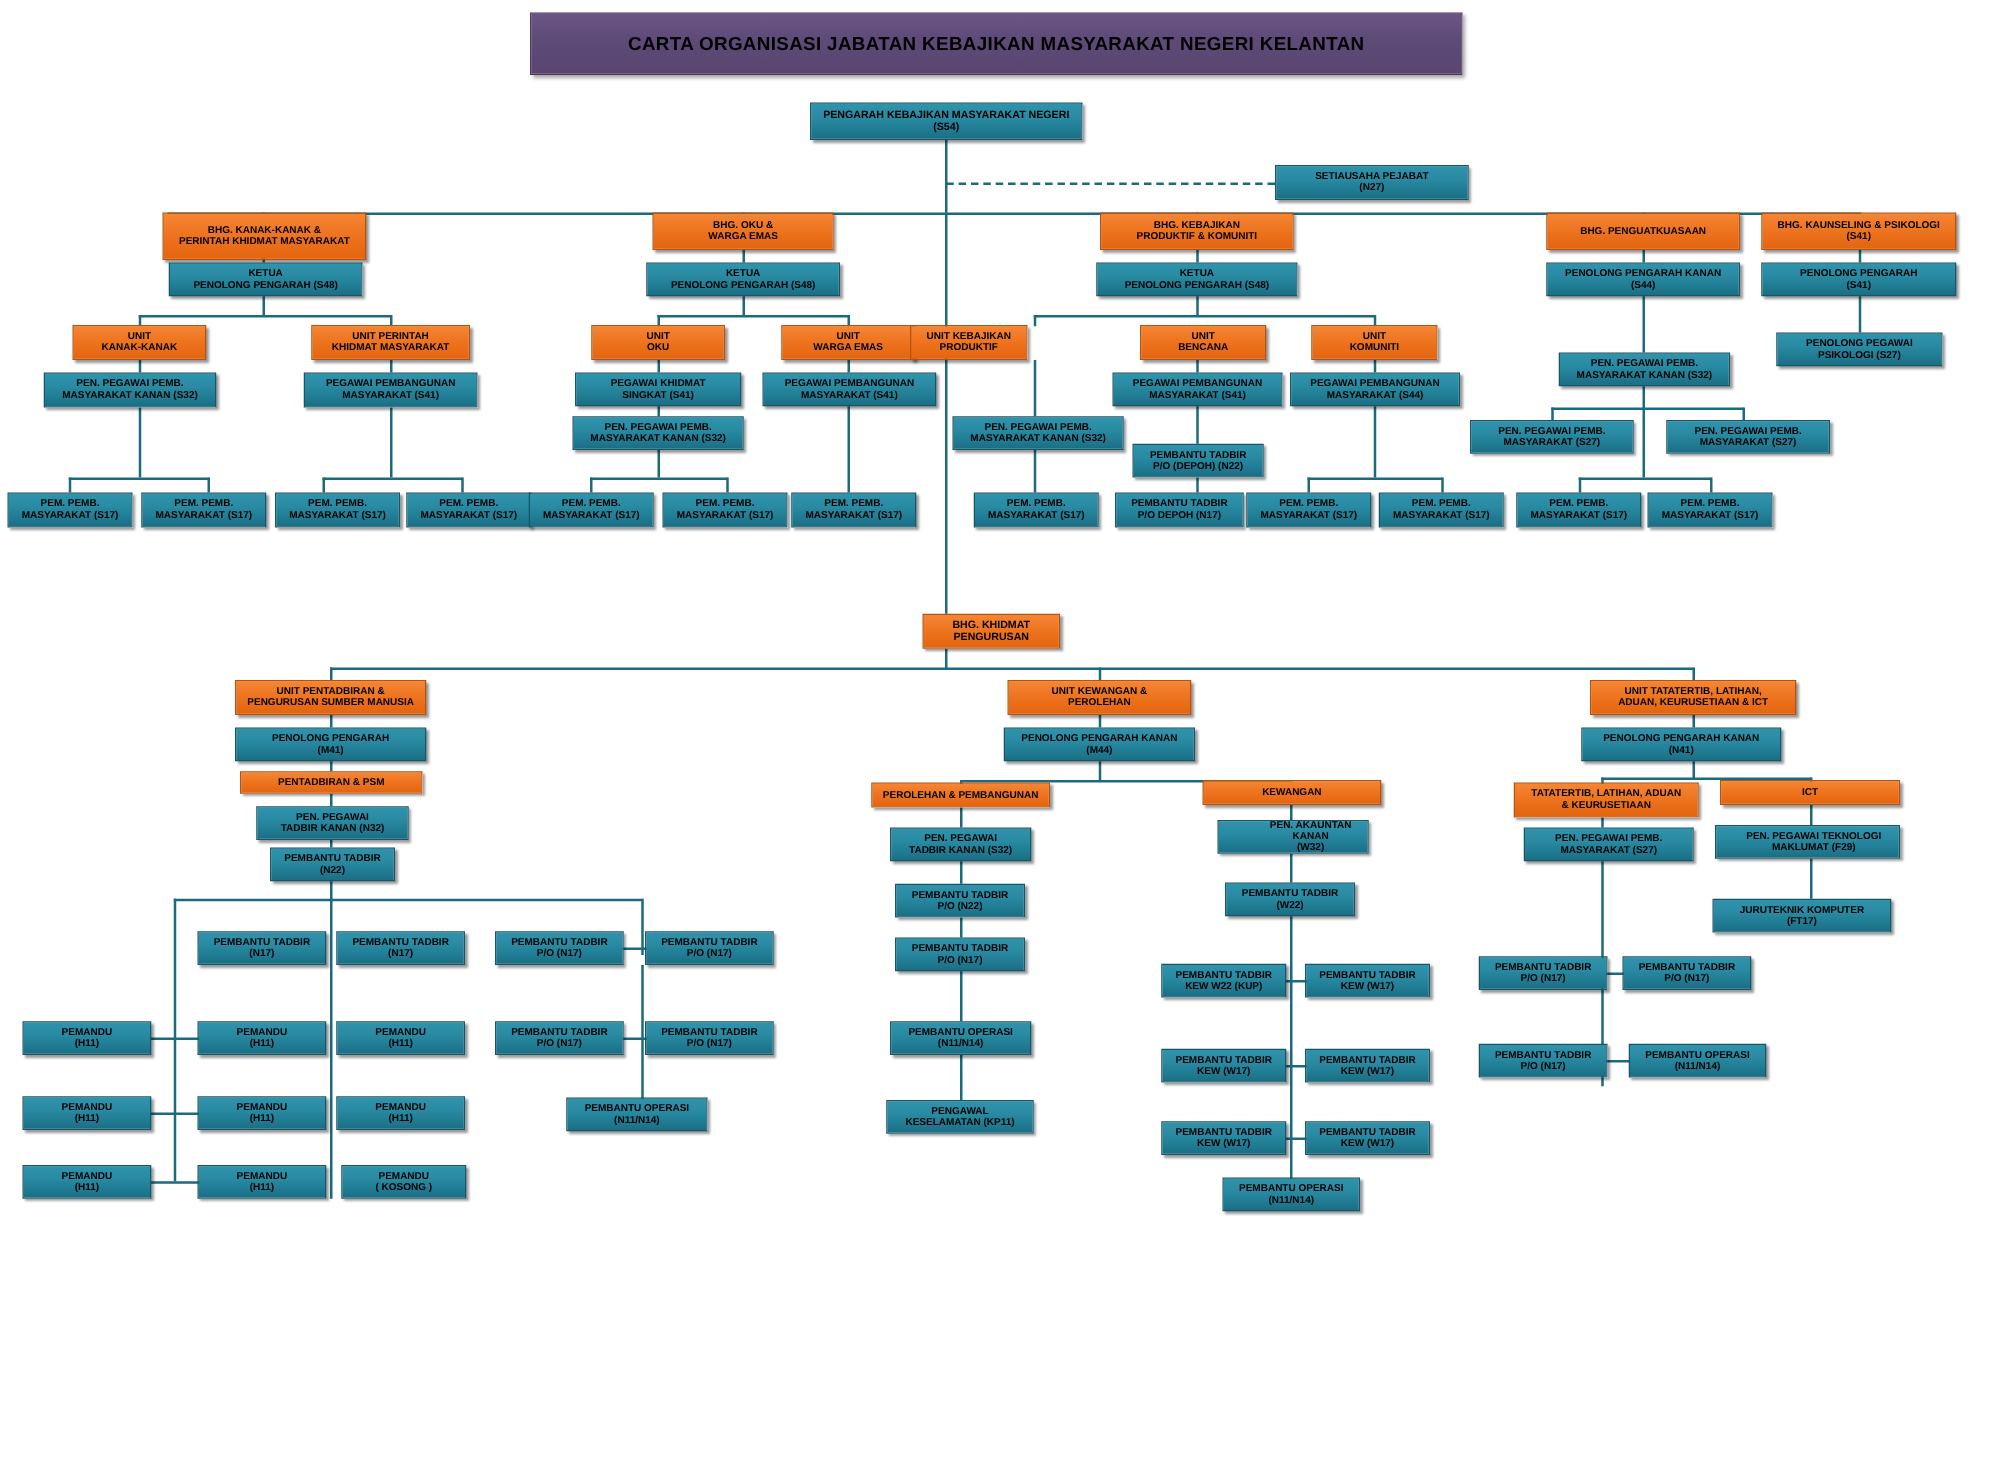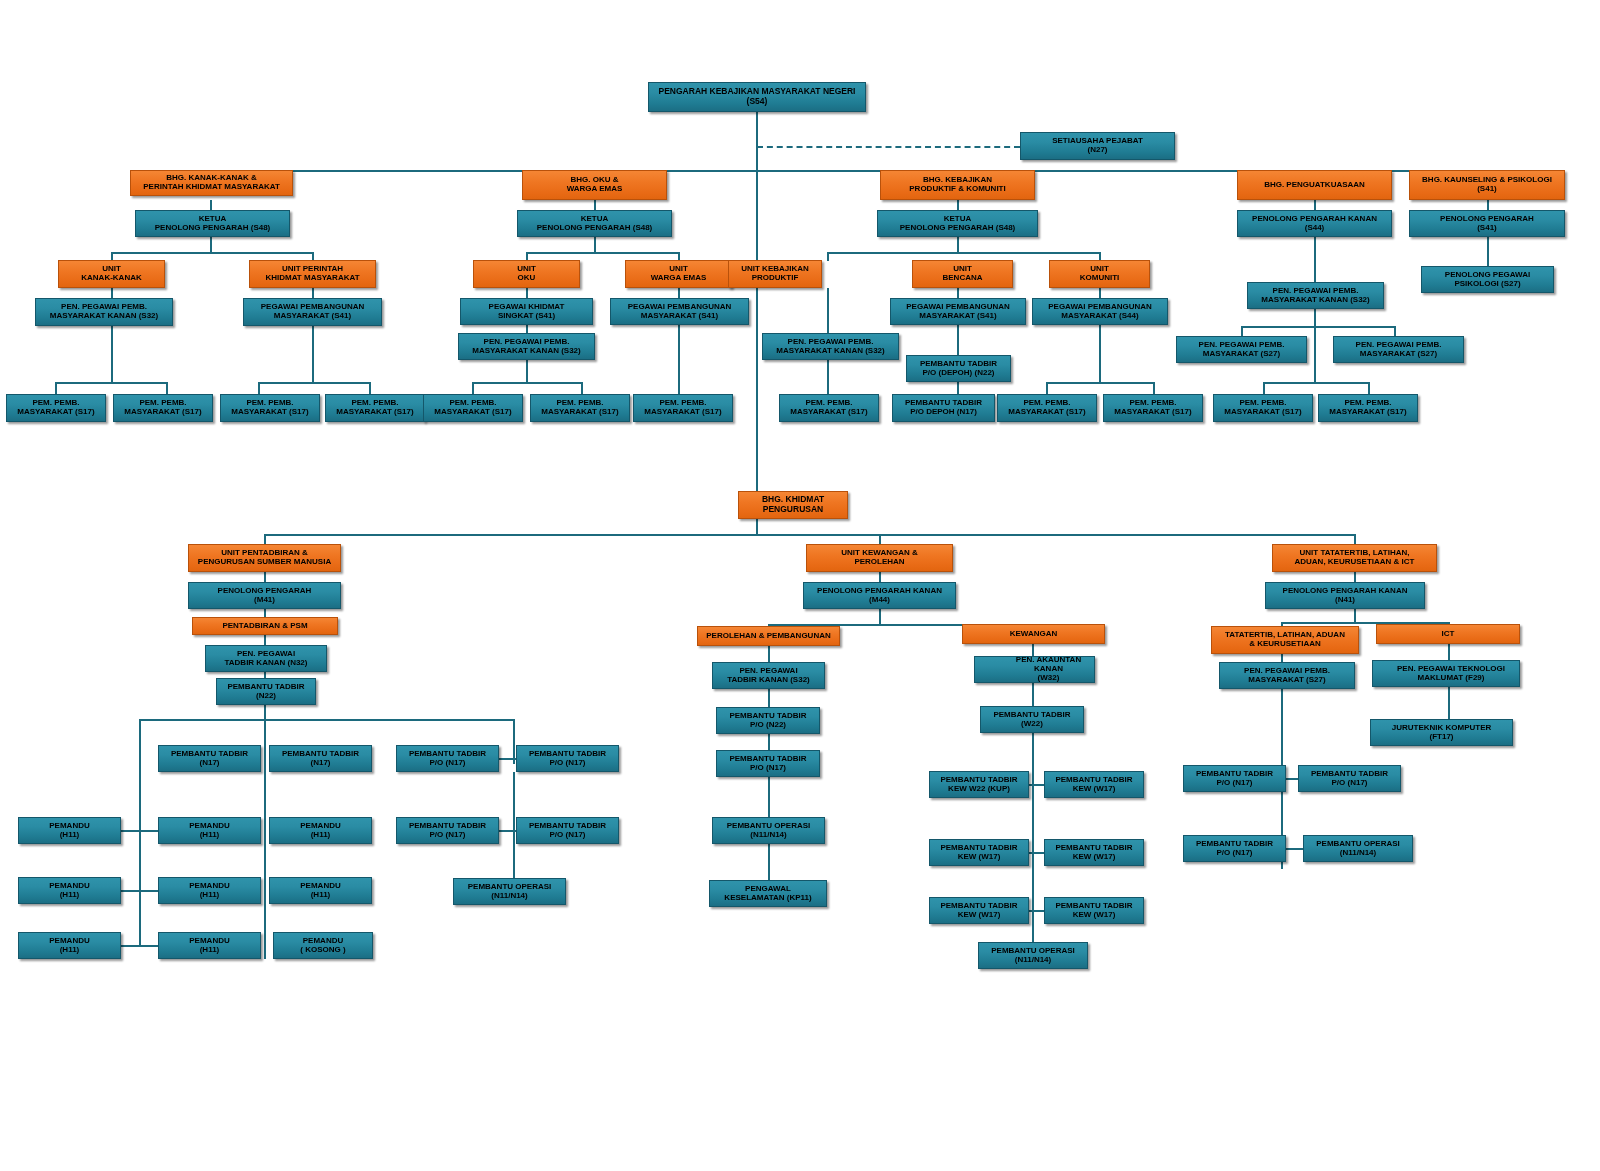--- a/index.html
+++ b/index.html
@@ -47,39 +47,42 @@
   .lv{width:2px;}
   .dash{
     position:absolute;height:0;border-top:2px dashed #1c6a7d;z-index:1;
   }
 </style>
 </head>
 <body>
 
 <div id="canvas">
 
+  <div class="title-bar" style="left:424px;top:10px;width:744px;height:48px;font-size:15px;">
+    <span>CARTA ORGANISASI JABATAN KEBAJIKAN MASYARAKAT NEGERI KELANTAN</span>
+  </div>
 
   <div class="node teal" style="left:648px;top:82px;width:218px;height:30px;font-size:8.5px;">PENGARAH KEBAJIKAN MASYARAKAT NEGERI
 (S54)</div>
 
   <div class="ln lv" style="left:756px;top:112px;height:58px;"></div>
 
   <div class="dash" style="left:757px;top:146px;width:263px;"></div>
   <div class="node teal" style="left:1020px;top:132px;width:155px;height:28px;font-size:8px;">SETIAUSAHA PEJABAT
 (N27)</div>
 
   <div class="ln lh" style="left:134px;top:170px;width:1353px;"></div>
 
   <div class="ln lv" style="left:210px;top:170px;height:10px;"></div>
   <div class="ln lv" style="left:594px;top:170px;height:10px;"></div>
   <div class="ln lv" style="left:957px;top:170px;height:10px;"></div>
   <div class="ln lv" style="left:1314px;top:170px;height:10px;"></div>
   <div class="ln lv" style="left:1487px;top:170px;height:10px;"></div>
 
-  <div class="node orange" style="left:130px;top:170px;width:163px;height:26px;font-size:8px;">BHG. KANAK-KANAK &amp;
+  <div class="node orange" style="left:130px;top:170px;width:163px;height:38px;font-size:8px;">BHG. KANAK-KANAK &amp;
 PERINTAH KHIDMAT MASYARAKAT</div>
   <div class="ln lv" style="left:210px;top:200px;height:10px;"></div>
   <div class="node teal" style="left:135px;top:210px;width:155px;height:27px;font-size:8px;">KETUA
 PENOLONG PENGARAH (S48)</div>
   <div class="ln lv" style="left:210px;top:237px;height:16px;"></div>
   <div class="ln lh" style="left:111px;top:252px;width:202px;"></div>
   <div class="ln lv" style="left:111px;top:252px;height:9px;"></div>
   <div class="ln lv" style="left:312px;top:252px;height:9px;"></div>
 
   <div class="node orange" style="left:58px;top:260px;width:107px;height:28px;font-size:8px;">UNIT

